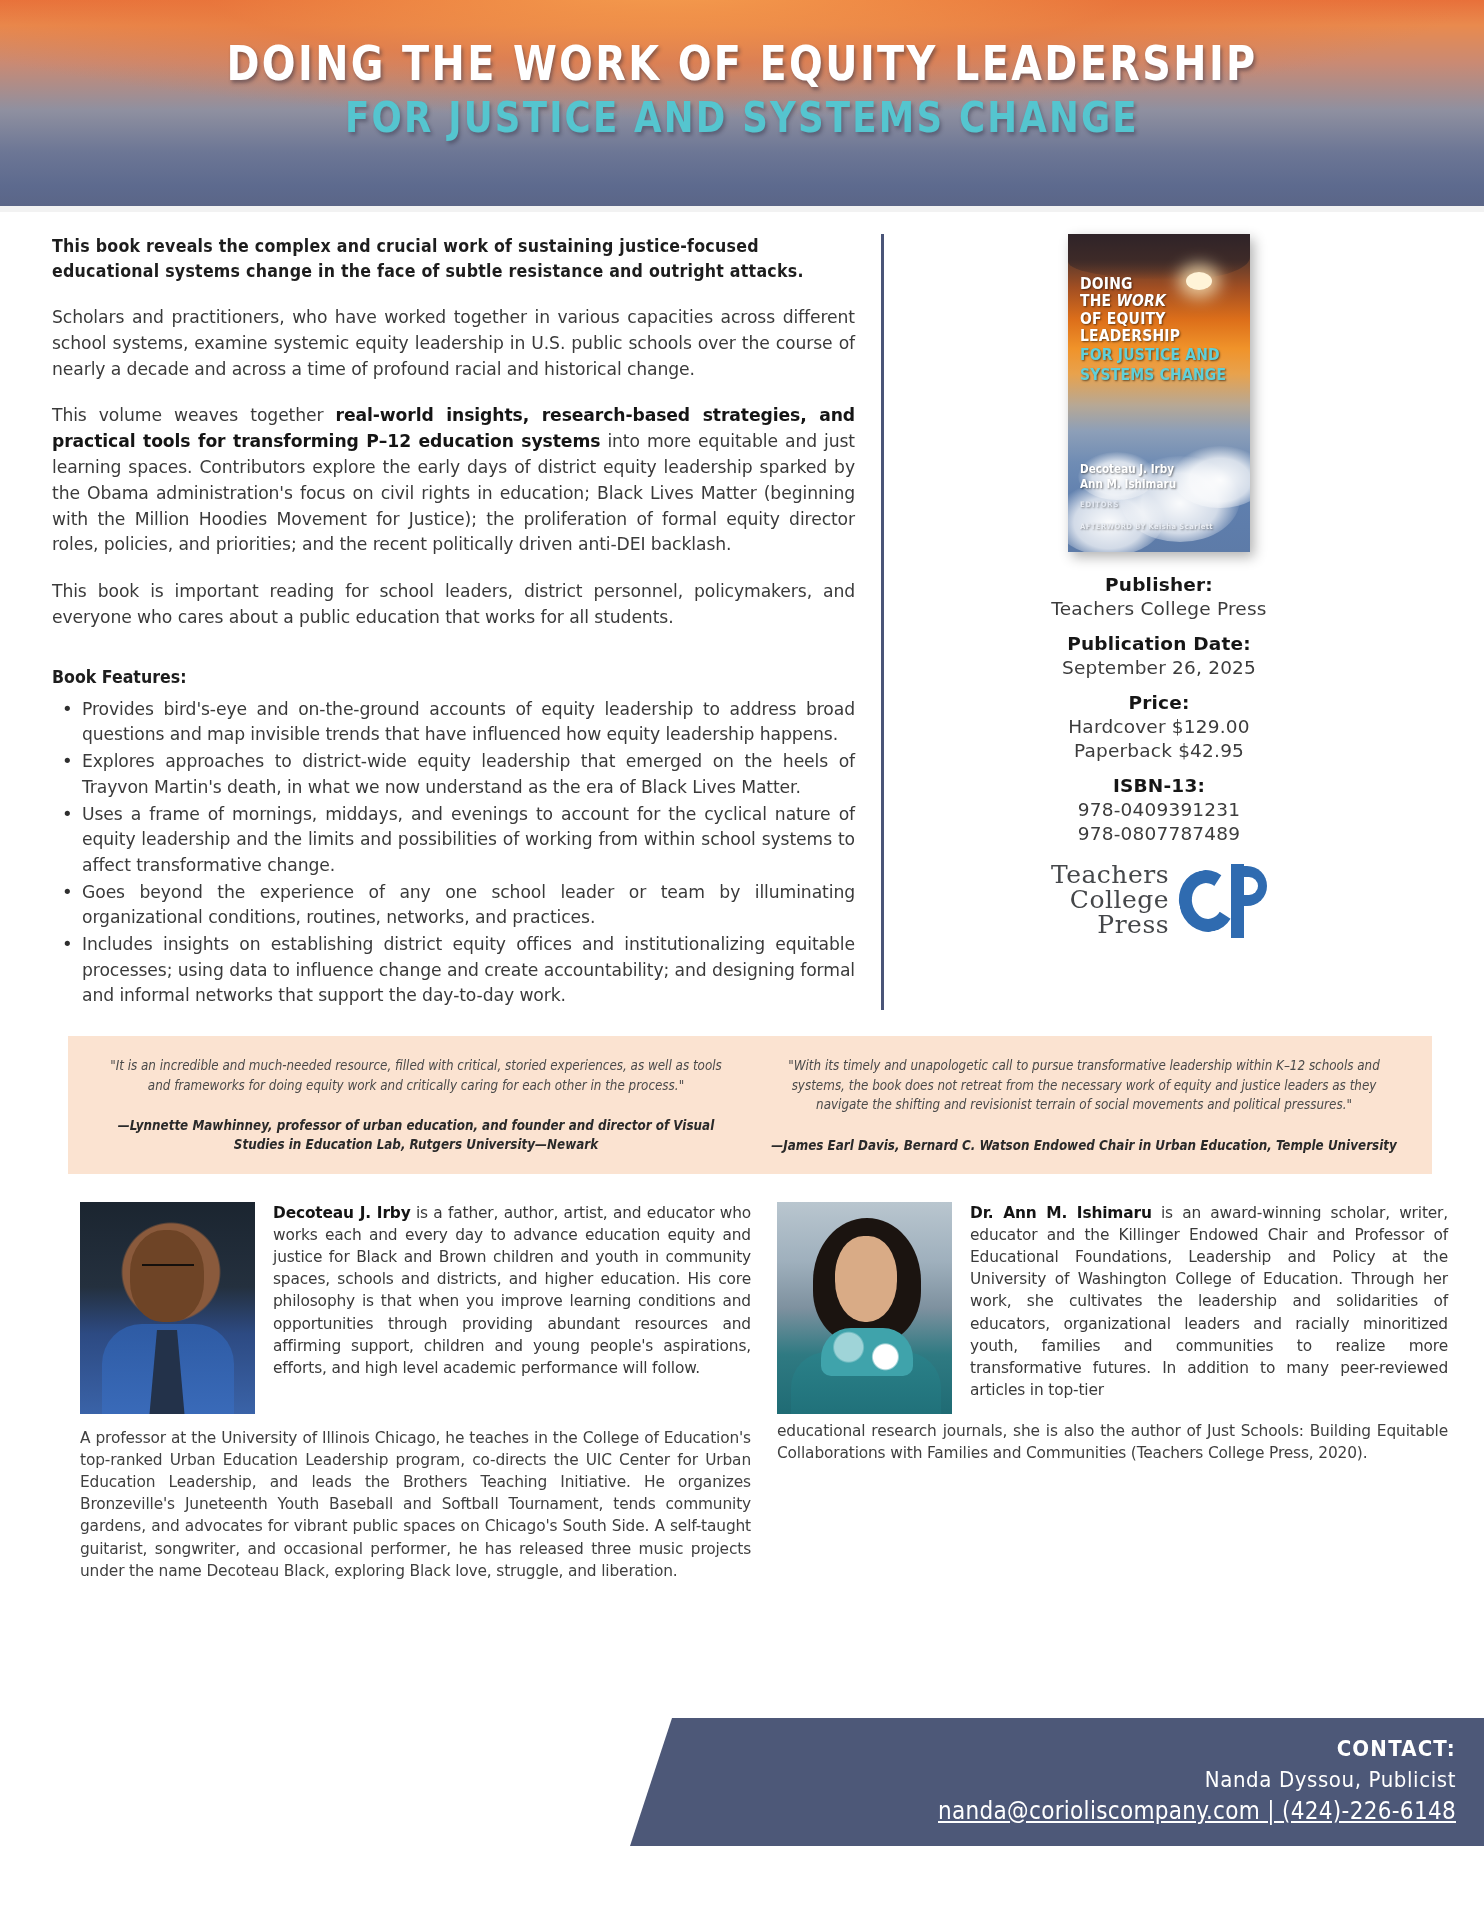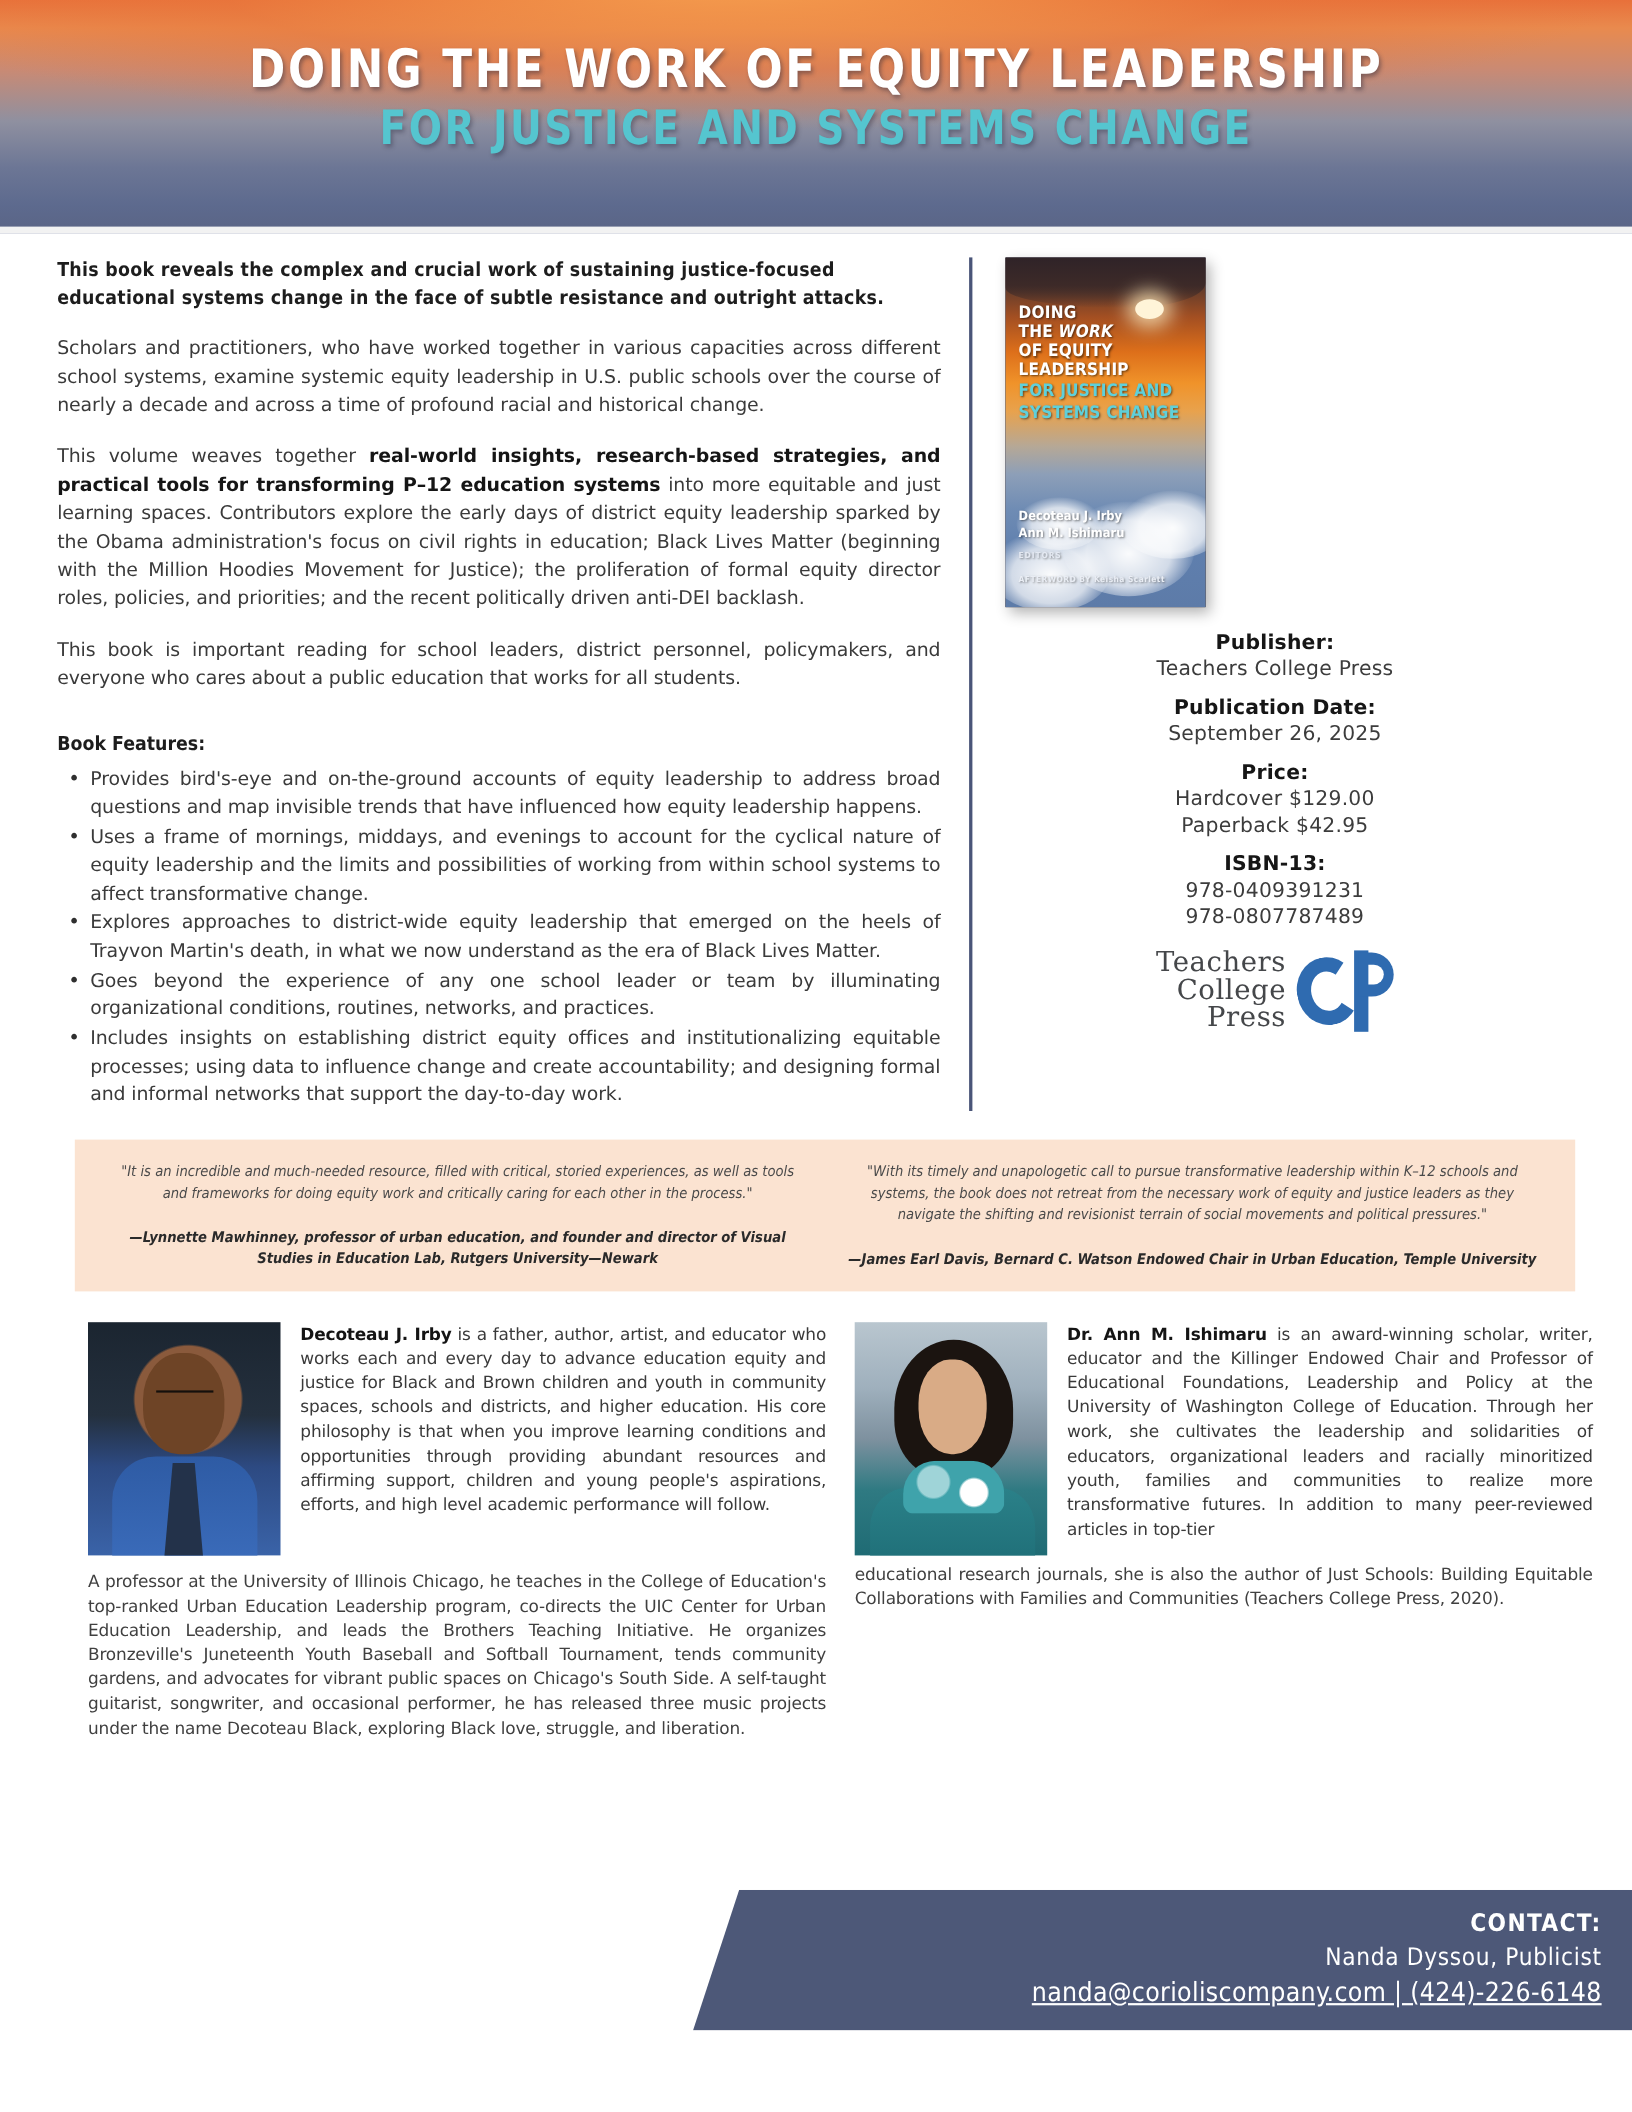--- a/index.html
+++ b/index.html
@@ -140,21 +140,21 @@
     position: absolute;
     left: -20px;
     top: -1px;
     font-size: 18px;
     color: #2f2f2f;
   }
 
   
   .cover-wrap {
     display: flex;
-    justify-content: flex-start;
+    justify-content: center;
   }
   .cover {
     position: relative;
     width: 182px;
     height: 318px;
     box-shadow: 4px 5px 12px rgba(0,0,0,0.30);
     overflow: hidden;
     background: #223;
   }
   .cover-sky {
@@ -467,22 +467,22 @@
       <p class="body">Scholars and practitioners, who have worked together in various capacities across different school systems, examine systemic equity leadership in U.S. public schools over the course of nearly a decade and across a time of profound racial and historical change.</p>
 
       <p class="body"><span>This volume weaves together </span><b>real-world insights, research-based strategies, and practical tools for transforming P–12 education systems</b><span> into more equitable and just learning spaces. Contributors explore the early days of district equity leadership sparked by the Obama administration's focus on civil rights in education; Black Lives Matter (beginning with the Million Hoodies Movement for Justice); the proliferation of formal equity director roles, policies, and priorities; and the recent politically driven anti-DEI backlash.</span></p>
 
       <p class="body">This book is important reading for school leaders, district personnel, policymakers, and everyone who cares about a public education that works for all students.</p>
 
       <div class="features-head">Book Features:</div>
 
       <ul class="features">
         <li>Provides bird's-eye and on-the-ground accounts of equity leadership to address broad questions and map invisible trends that have influenced how equity leadership happens.</li>
+        <li>Explores approaches to district-wide equity leadership that emerged on the heels of Trayvon Martin's death, in what we now understand as the era of Black Lives Matter.</li>
         <li>Uses a frame of mornings, middays, and evenings to account for the cyclical nature of equity leadership and the limits and possibilities of working from within school systems to affect transformative change.</li>
-        <li>Explores approaches to district-wide equity leadership that emerged on the heels of Trayvon Martin's death, in what we now understand as the era of Black Lives Matter.</li>
         <li>Goes beyond the experience of any one school leader or team by illuminating organizational conditions, routines, networks, and practices.</li>
         <li>Includes insights on establishing district equity offices and institutionalizing equitable processes; using data to influence change and create accountability; and designing formal and informal networks that support the day-to-day work.</li>
       </ul>
     </div>
 
     <div class="right-col">
 
       <div class="cover-wrap">
         <div class="cover">
           <div class="cover-sky"></div>

